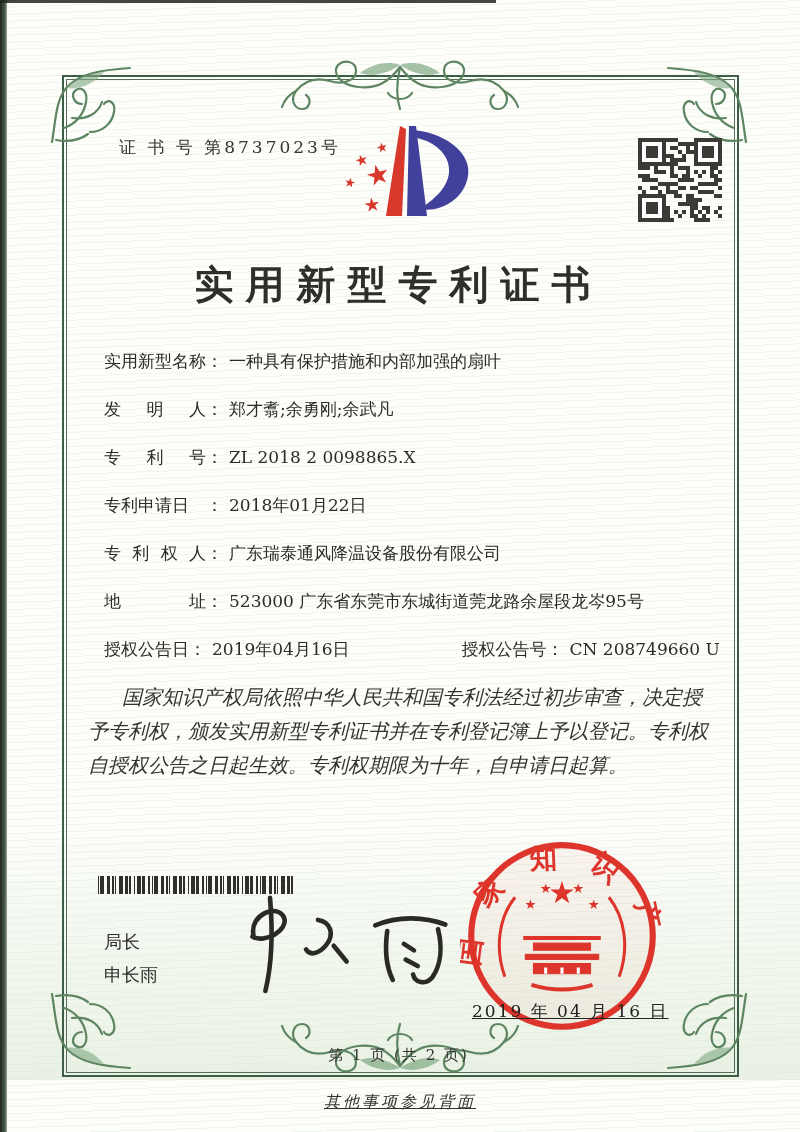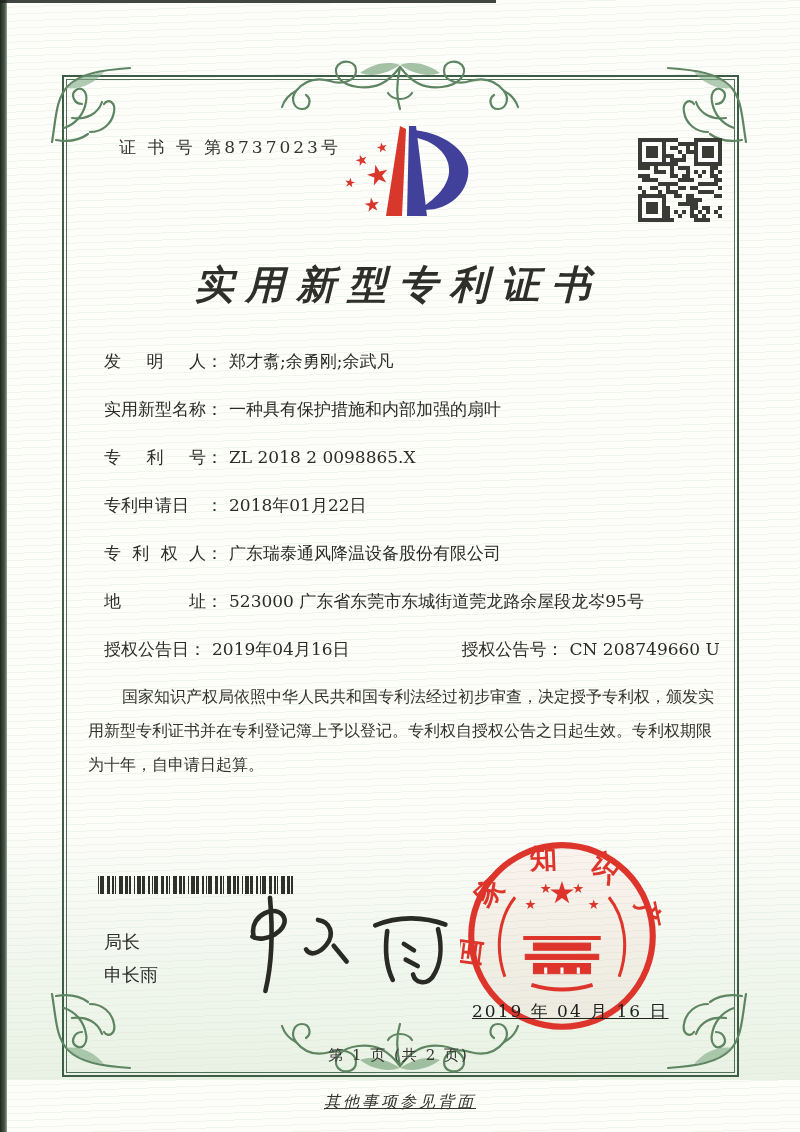--- a/index.html
+++ b/index.html
@@ -19,31 +19,31 @@
     background:linear-gradient(rgba(222,236,217,0),rgba(216,232,209,.55));}
 
   
   .frame{position:absolute;left:62px;top:75px;width:673px;height:998px;border:2px solid #3e5d46;}
   .frame::after{content:"";position:absolute;inset:2px;border:1px solid #4f7056;}
 
   .orn{position:absolute;pointer-events:none;}
 
   .cert-no{position:absolute;left:119px;top:136px;font-size:17px;letter-spacing:3px;color:#33332f;}
   .title{position:absolute;left:62px;top:258px;width:673px;text-align:center;
-    font-size:39px;font-weight:700;letter-spacing:12px;color:#2e2e2a;font-style:italic;}
+    font-size:39px;font-weight:700;letter-spacing:12px;color:#2e2e2a;}
 
   .fields{position:absolute;left:104px;top:352px;width:600px;display:flex;flex-direction:column;row-gap:30px;}
   .row{font-size:17px;line-height:18px;white-space:nowrap;}
   .lbl{display:inline-block;width:102px;}
   .spread{text-align:justify;text-align-last:justify;}
   .val{margin-left:6px;}
   .pair2{margin-left:112px;}
 
-  .paras{position:absolute;left:88px;top:680px;width:632px;font-size:16px;line-height:34px;
-    color:#33332e;}
+  .paras{position:absolute;left:88px;top:680px;width:632px;font-size:20px;line-height:34px;
+    font-style:italic;color:#33332e;}
   .paras p{margin:0;text-indent:34px;}
 
   .barcode{position:absolute;left:98px;top:876px;width:206px;height:18px;display:flex;align-items:stretch;}
   .barcode i{background:#2f2f2b;display:block;height:100%;}
 
   .director{position:absolute;left:104px;top:925px;font-size:18px;line-height:33px;
     font-family:"DejaVu Sans","Liberation Sans",sans-serif;color:#2f2f2b;}
   .signature{position:absolute;left:222px;top:888px;}
 
   .seal{position:absolute;left:460px;top:836px;}
@@ -269,24 +269,24 @@
         <rect x="0" y="56" width="28" height="28"></rect>
         <rect fill="#fff" x="4" y="60" width="20" height="20"></rect>
         <rect x="8" y="64" width="12" height="12"></rect>
       </svg>
   </div>
 
   <div class="title">实用新型专利证书</div>
 
   <div class="fields">
     <div class="row">
+      <span class="lbl">实用新型名称</span><span>：</span><span class="val">一种具有保护措施和内部加强的扇叶</span>
+    </div>
+    <div class="row">
       <span class="lbl spread">发明人</span><span>：</span><span class="val">郑才翥;余勇刚;余武凡</span>
-    </div>
-    <div class="row">
-      <span class="lbl">实用新型名称</span><span>：</span><span class="val">一种具有保护措施和内部加强的扇叶</span>
     </div>
     <div class="row">
       <span class="lbl spread">专利号</span><span>：</span><span class="val">ZL 2018 2 0098865.X</span>
     </div>
     <div class="row">
       <span class="lbl">专利申请日</span><span>：</span><span class="val">2018年01月22日</span>
     </div>
     <div class="row">
       <span class="lbl spread">专利权人</span><span>：</span><span class="val">广东瑞泰通风降温设备股份有限公司</span>
     </div>

